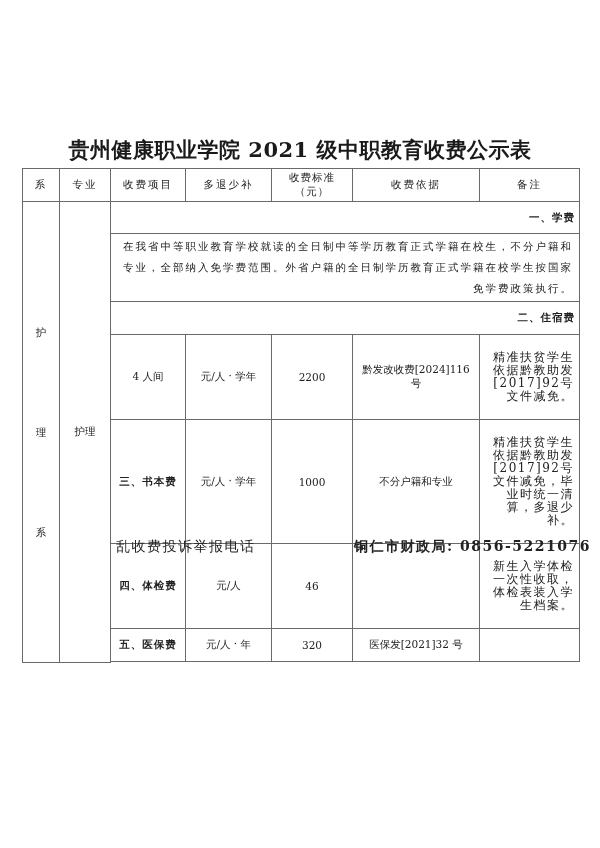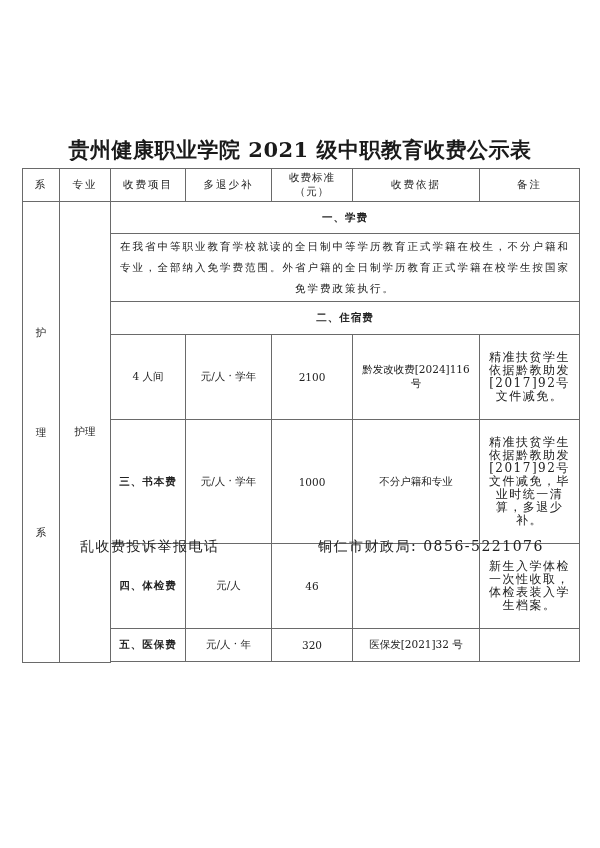--- a/index.html
+++ b/index.html
@@ -5,29 +5,29 @@
     html, body { margin: 0; padding: 0; background: #ffffff; }
     body { width: 600px; height: 848px; position: relative; overflow: hidden;
            font-family: "DejaVu Serif", "Liberation Serif", serif; color: #222; }
     .title { position: absolute; top: 136px; left: 0; width: 600px; text-align: center;
              font-size: 21px; font-weight: bold; letter-spacing: 0.5px; color: #1a1a1a; }
     table.fee { position: absolute; top: 168px; left: 22px; width: 557px;
                 border-collapse: collapse; table-layout: fixed; font-size: 10.5px; }
     table.fee td, table.fee th { border: 1px solid #6a6a6a; padding: 0 4px; vertical-align: middle; }
     table.fee th { font-weight: normal; height: 32px; text-align: center; letter-spacing: 2px; }
     .c { text-align: center; }
-    .l { text-align: center; }
+    .l { text-align: right; }
     .sect { font-weight: bold; letter-spacing: 1px; }
     .para { line-height: 21px; letter-spacing: 2px; padding: 2px 6px !important; }
     .note { font-size: 12px; line-height: 13px; letter-spacing: 1.5px; padding: 16px 5px !important; }
     .dept { text-align: center; }
     .dept span { display: block; height: 100px; line-height: 100px; }
-    .hotline { position: absolute; top: 538px; font-size: 14px; letter-spacing: 1.5px; color: #222; }
+    .hotline { position: absolute; top: 538px; font-size: 14px; letter-spacing: 1.5px; color: #222; margin-left: 36px; }
     .hl-left { left: 80px; }
-    .hl-right { left: 318px; }
+    .hl-right { left: 318px; font-weight: bold; }
   </style>
 </head>
 <body>
 
 <div class="title">贵州健康职业学院 2021 级中职教育收费公示表</div>
 
 <table class="fee">
   <colgroup>
     <col style="width:37px">
     <col style="width:51px">
@@ -59,21 +59,21 @@
   </tr>
   <tr style="height:67px">
     <td colspan="5" class="l para">在我省中等职业教育学校就读的全日制中等学历教育正式学籍在校生，不分户籍和专业，全部纳入免学费范围。外省户籍的全日制学历教育正式学籍在校学生按国家免学费政策执行。</td>
   </tr>
   <tr style="height:33px">
     <td colspan="5" class="l sect">二、住宿费</td>
   </tr>
   <tr style="height:42px">
     <td class="c">4 人间</td>
     <td class="c">元/人 · 学年</td>
-    <td class="c">2100</td>
+    <td class="c">2200</td>
     <td class="c">黔发改收费[2024]116 号</td>
     <td class="l note">精准扶贫学生依据黔教助发[2017]92号文件减免。</td>
   </tr>
   <tr style="height:67px">
     <td class="c sect">三、书本费</td>
     <td class="c">元/人 · 学年</td>
     <td class="c">1000</td>
     <td class="c">不分户籍和专业</td>
     <td class="l note">精准扶贫学生依据黔教助发[2017]92号文件减免，毕业时统一清算，多退少补。</td>
   </tr>

